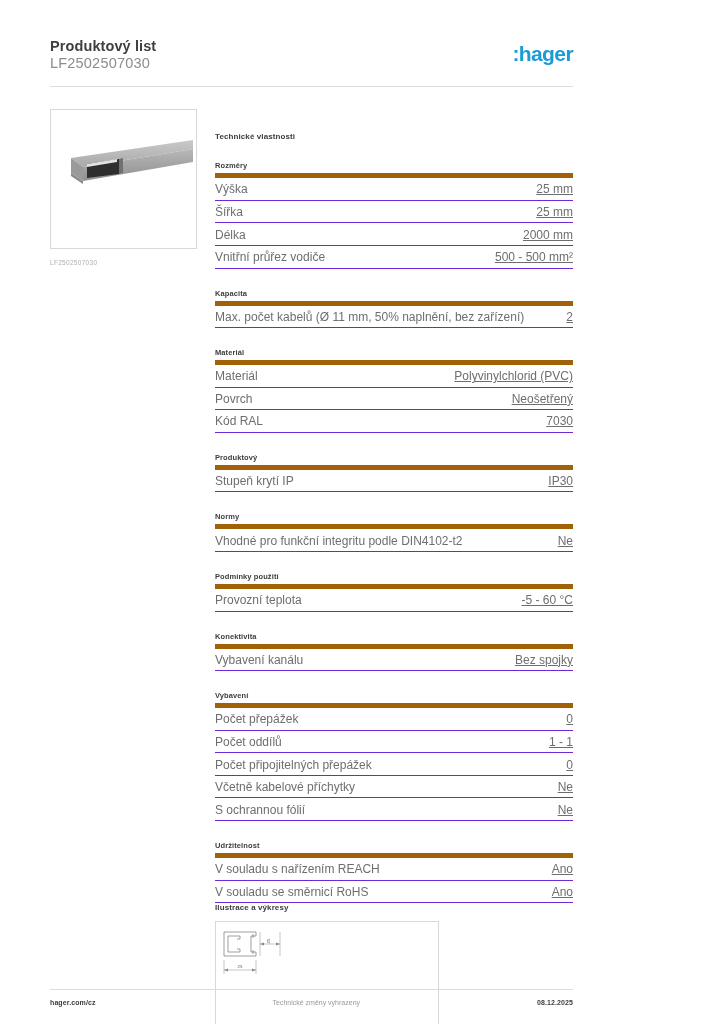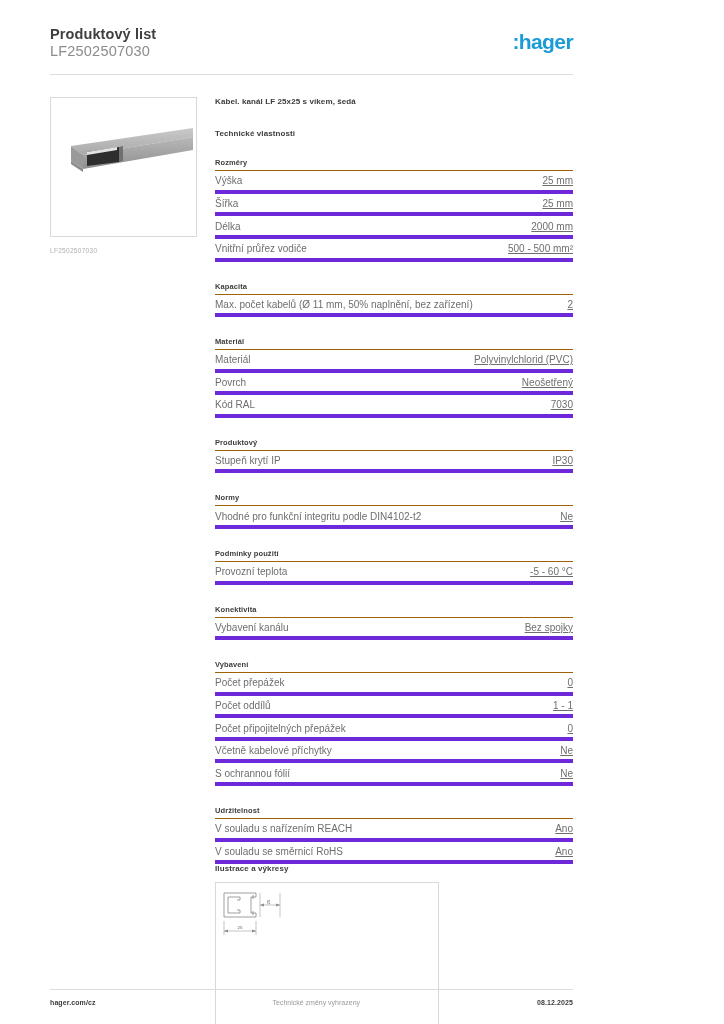--- a/index.html
+++ b/index.html
@@ -9,21 +9,21 @@
     background: #ffffff;
   }
   body {
     font-family: "Liberation Sans", sans-serif;
     color: #3c3c3c;
     -webkit-font-smoothing: antialiased;
     position: relative;
     overflow: hidden;
   }
 
-  .page { position: relative; width: 623px; height: 1024px; padding: 0 50px; }
+  .page { position: relative; width: 623px; height: 1024px; padding: 12px 50px; }
 
   
   .header { display: flex; justify-content: space-between; align-items: flex-start;
             padding-top: 26px; }
   .title-block { line-height: 1.18; }
   .doc-title { font-size: 14.5px; font-weight: bold; color: #3f3f3f; letter-spacing: .1px; }
   .doc-ref   { font-size: 14.5px; font-weight: normal; color: #8c8c8c; letter-spacing: .2px; }
 
   .logo { font-size: 21px; font-weight: bold; color: #1a9bd7; letter-spacing: -.6px;
           padding-top: 4px; }
@@ -45,24 +45,24 @@
   .trunking { position: absolute; left: 6px; top: 30px; width: 136px; height: 50px; }
   .fig-caption { margin-top: 10px; font-size: 6.5px; color: #b0b0b0; letter-spacing: .3px; }
 
   
   .product-name { font-size: 8px; font-weight: bold; color: #3c3c3c; letter-spacing: .1px; }
   .section-title { font-size: 8px; font-weight: bold; color: #3c3c3c; margin-top: 23px;
                    letter-spacing: .1px; }
 
   .group { margin-top: 20px; }
   .group-head { font-size: 7.5px; font-weight: bold; color: #3c3c3c; padding-bottom: 3px;
-                border-bottom: 1px solid #a16207; letter-spacing: .1px; }
+                border-bottom: 5px solid #a16207; letter-spacing: .1px; }
   .row { display: flex; justify-content: space-between; align-items: baseline;
-         font-size: 10px; color: #6e6e6e; padding: 4.2px 0 3.4px 0;
-         border-bottom: 4px solid #6d28d9; }
+         font-size: 12px; color: #6e6e6e; padding: 4.2px 0 3.4px 0;
+         border-bottom: 1px solid #6d28d9; }
   .row .label { white-space: nowrap; }
   .row .value { text-align: right; white-space: nowrap; text-decoration: underline; }
 
   
   .drawing-title { font-size: 8px; font-weight: bold; color: #3c3c3c;
                    letter-spacing: .1px; }
   .drawing-box { margin-top: 9px; width: 224px; height: 231px;
                  border: 1px solid #d9d9d9; background: #fff; position: relative; }
   .drawing-svg { position: absolute; left: 4px; top: 4px; }
 
@@ -114,21 +114,20 @@
             <polygon points="30,24 60,19 60,22 30,27" fill="#e2e2e2"></polygon>
             <polygon points="62,19 66,18 66,33 62,34" fill="#707070"></polygon>
             <polygon points="14,33 26,41 26,44 14,36" fill="#8a8a8a"></polygon>
           </svg>
         </div>
         <div class="fig-caption">LF2502507030</div>
       </div>
     </div>
 
     <div class="right-col">
-      <div class="product-name">Kabel. kanál LF 25x25 s víkem, šedá</div>
       <div class="section-title">Technické vlastnosti</div>
 
       <div id="groups-container">
           <div class="group">
             <div class="group-head">Rozměry</div>
             <div class="row">
               <span class="label">Výška</span>
               <span class="value">25 mm</span>
             </div>
             <div class="row">

